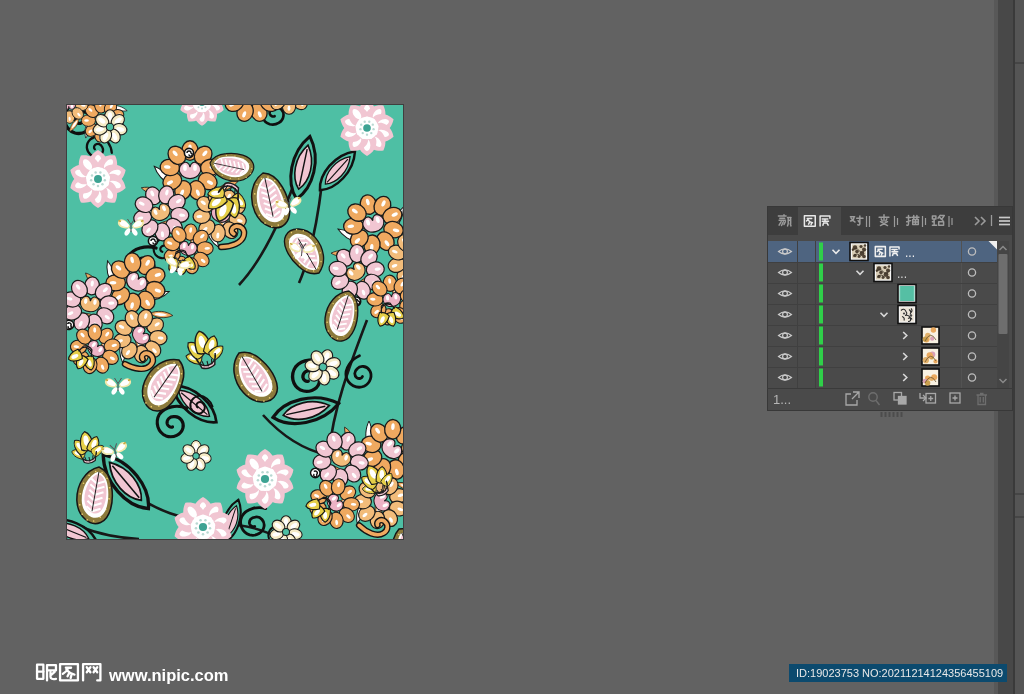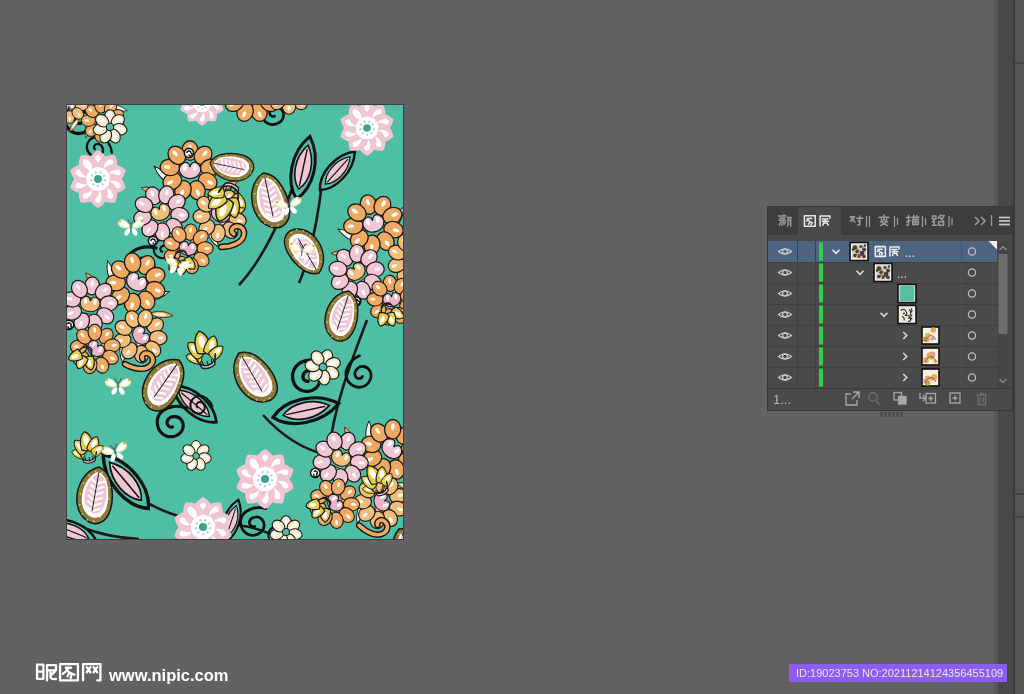--- a/index.html
+++ b/index.html
@@ -662,15 +662,15 @@
           <path d="M7,5.5 H12 M9.5,5.5 C8.2,8 6,10.3 4.2,11.3 M7.5,7.5 C9.5,9.6 12.5,11.5 15.2,12 M9.8,11.3 L8.6,13.6 M12.2,12.8 L11.6,15.2"></path>
         </g>
       </g>
       <g transform="translate(53.5,2) scale(1.05)">
         <g stroke="#ffffff" stroke-width="2.2" fill="none" stroke-linecap="round" stroke-linejoin="round">
           <path d="M1.5,2 H18 V17.5 M1.5,2 V17.5 M18,17.5 H15"></path>
           <path d="M5,5 L8.5,9.8 M8.5,5 L5,9.8 M11.5,5 L15,9.8 M15,5 L11.5,9.8"></path>
         </g>
       </g>
     </svg><div class="abs" style="left:81px;top:6px;font-size:16.5px;font-weight:bold;color:#ffffff;font-family:'Liberation Sans',sans-serif;letter-spacing:0px;">www.nipic.com</div></div>
-<div class="abs" style="left:789px;top:664px;width:218px;height:18px;background:#8b5cf6;">
+<div class="abs" style="left:789px;top:664px;width:218px;height:18px;background:#0c4a6e;">
 <div class="abs" style="left:7px;top:3px;font-size:11px;color:#e8e8e8;white-space:nowrap;">ID:19023753 NO:20211214124356455109</div>
 </div>
 
 </body></html>

